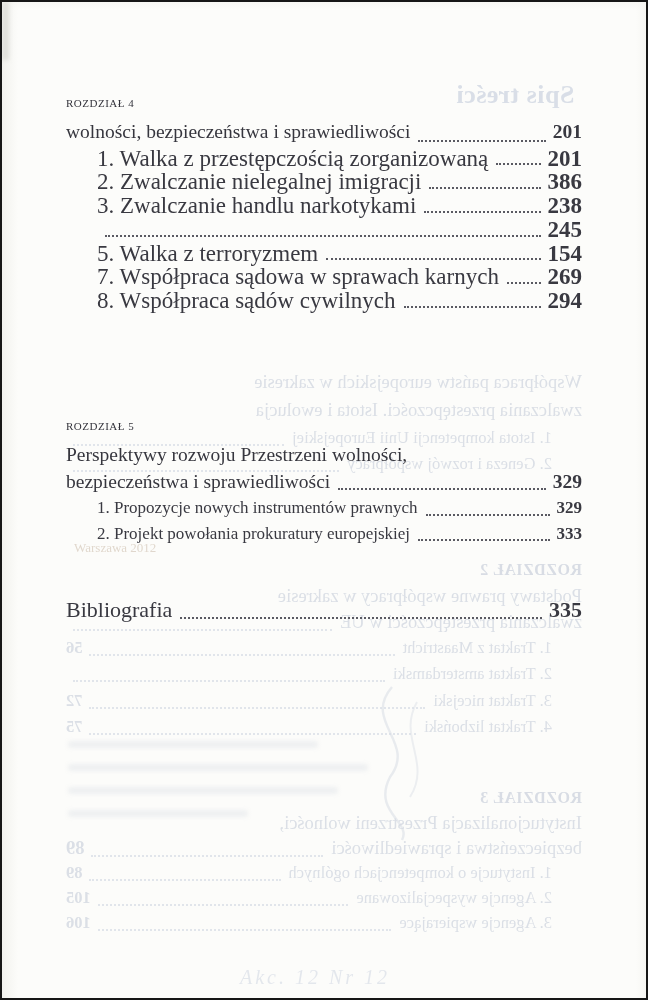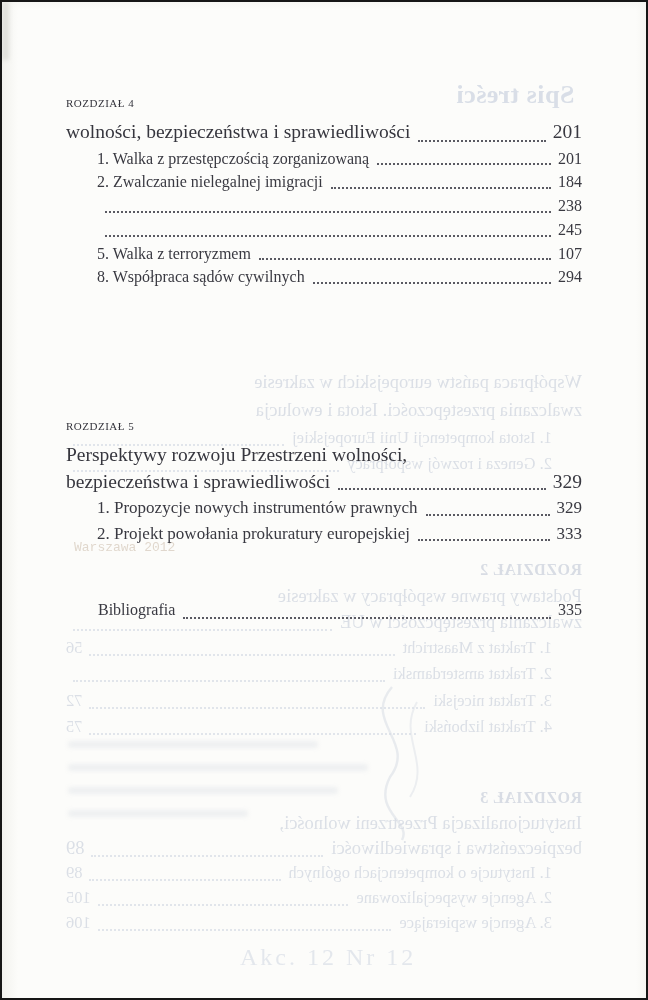--- a/index.html
+++ b/index.html
@@ -16,34 +16,34 @@
     overflow:hidden;
     font-family:"Liberation Serif","DejaVu Serif",serif;
     color:#393941;
   }
   
   .block{position:absolute;left:64px;right:64px;}
   .chap-heading{font-size:11px;font-weight:400;line-height:30px;letter-spacing:.5px;color:#34343c;}
   .chap-title{font-size:19.5px;line-height:28.5px;color:#36363e;}
   .row{display:flex;align-items:baseline;}
   .leader{flex:1;border-bottom:2px dotted #5a5a62;margin:0 7px 0 8px;align-self:flex-end;transform:translateY(-5px);min-width:20px;}
-  .pg{white-space:nowrap;}
-  .items4 .row{font-size:16px;line-height:23.8px;padding-left:31px;}
+  .pg{white-space:nowrap;font-weight:bold;}
+  .items4 .row{font-size:23px;line-height:23.8px;padding-left:31px;}
   .items5 .row{font-size:17px;line-height:25.5px;padding-left:31px;}
   .title-row{font-size:19.5px;line-height:28.5px;justify-content:space-between;}
-  .extra-row{font-size:16px;line-height:28px;margin-left:32px;}
+  .extra-row{font-size:22px;line-height:28px;}
   
   .ghost{position:absolute;left:64px;right:64px;transform:scaleX(-1);color:#c7ceda;opacity:.62;filter:blur(.3px);}
   .ghost .leader{border-bottom:2px dotted #d2d8e2;transform:translateY(-4px);}
   .g-heading{font-size:16px;font-weight:700;letter-spacing:.5px;line-height:24px;color:#c3cad7;}
   .g-title{font-size:18.5px;line-height:25px;}
   .g-item{font-size:16.5px;line-height:24px;padding-left:30px;}
   .ghost-header{position:absolute;top:78px;right:72px;transform:scaleX(-1);font-size:26px;font-weight:700;color:#ced5e1;opacity:.75;filter:blur(.4px);letter-spacing:.5px;}
-  .ghost-note{position:absolute;top:538px;left:72px;font-size:13px;color:#dacfc2;opacity:.8;filter:blur(.4px);font-family:Liberation Mono, monospace;}
-  .ghost-stamp{position:absolute;top:942px;left:238px;font-size:24px;color:#ccd3e0;opacity:.5;filter:blur(.6px);letter-spacing:3px;}
+  .ghost-note{position:absolute;top:538px;left:72px;font-size:13px;color:#dacfc2;opacity:.8;filter:blur(.4px);}
+  .ghost-stamp{position:absolute;top:964px;left:238px;font-size:20px;color:#ccd3e0;opacity:.5;filter:blur(.6px);letter-spacing:3px;font-style:italic;}
   .smudge{position:absolute;background:#dde1e7;opacity:.45;filter:blur(2px);border-radius:3px;}
   .edge-mark{position:absolute;left:0;top:0;width:7px;height:58px;background:#cfcfca;opacity:.55;filter:blur(2px);}
   .doodle{position:absolute;left:320px;top:680px;opacity:.5;}
 </style>
 </head>
 <body>
 
 <div class="page">
 
   <div class="ghost-header">Spis treści</div>
@@ -143,34 +143,40 @@
     </div>
     <div class="items4">
       <div class="row">
           <span>1. Walka z przestępczością zorganizowaną</span>
           <span class="leader"></span>
           <span class="pg">201</span>
         </div>
       <div class="row">
           <span>2. Zwalczanie nielegalnej imigracji</span>
           <span class="leader"></span>
-          <span class="pg">184</span>
-        </div>
-      <div class="row">
+          <span class="pg">386</span>
+        </div>
+      <div class="row">
+          <span>3. Zwalczanie handlu narkotykami</span>
           <span class="leader"></span>
           <span class="pg">238</span>
         </div>
       <div class="row">
           <span class="leader"></span>
           <span class="pg">245</span>
         </div>
       <div class="row">
           <span>5. Walka z terroryzmem</span>
           <span class="leader"></span>
-          <span class="pg">107</span>
+          <span class="pg">154</span>
+        </div>
+      <div class="row">
+          <span>7. Współpraca sądowa w sprawach karnych</span>
+          <span class="leader"></span>
+          <span class="pg">269</span>
         </div>
       <div class="row">
           <span>8. Współpraca sądów cywilnych</span>
           <span class="leader"></span>
           <span class="pg">294</span>
         </div>
     </div>
   </div>
 
   <div class="block" style="top:409px">

